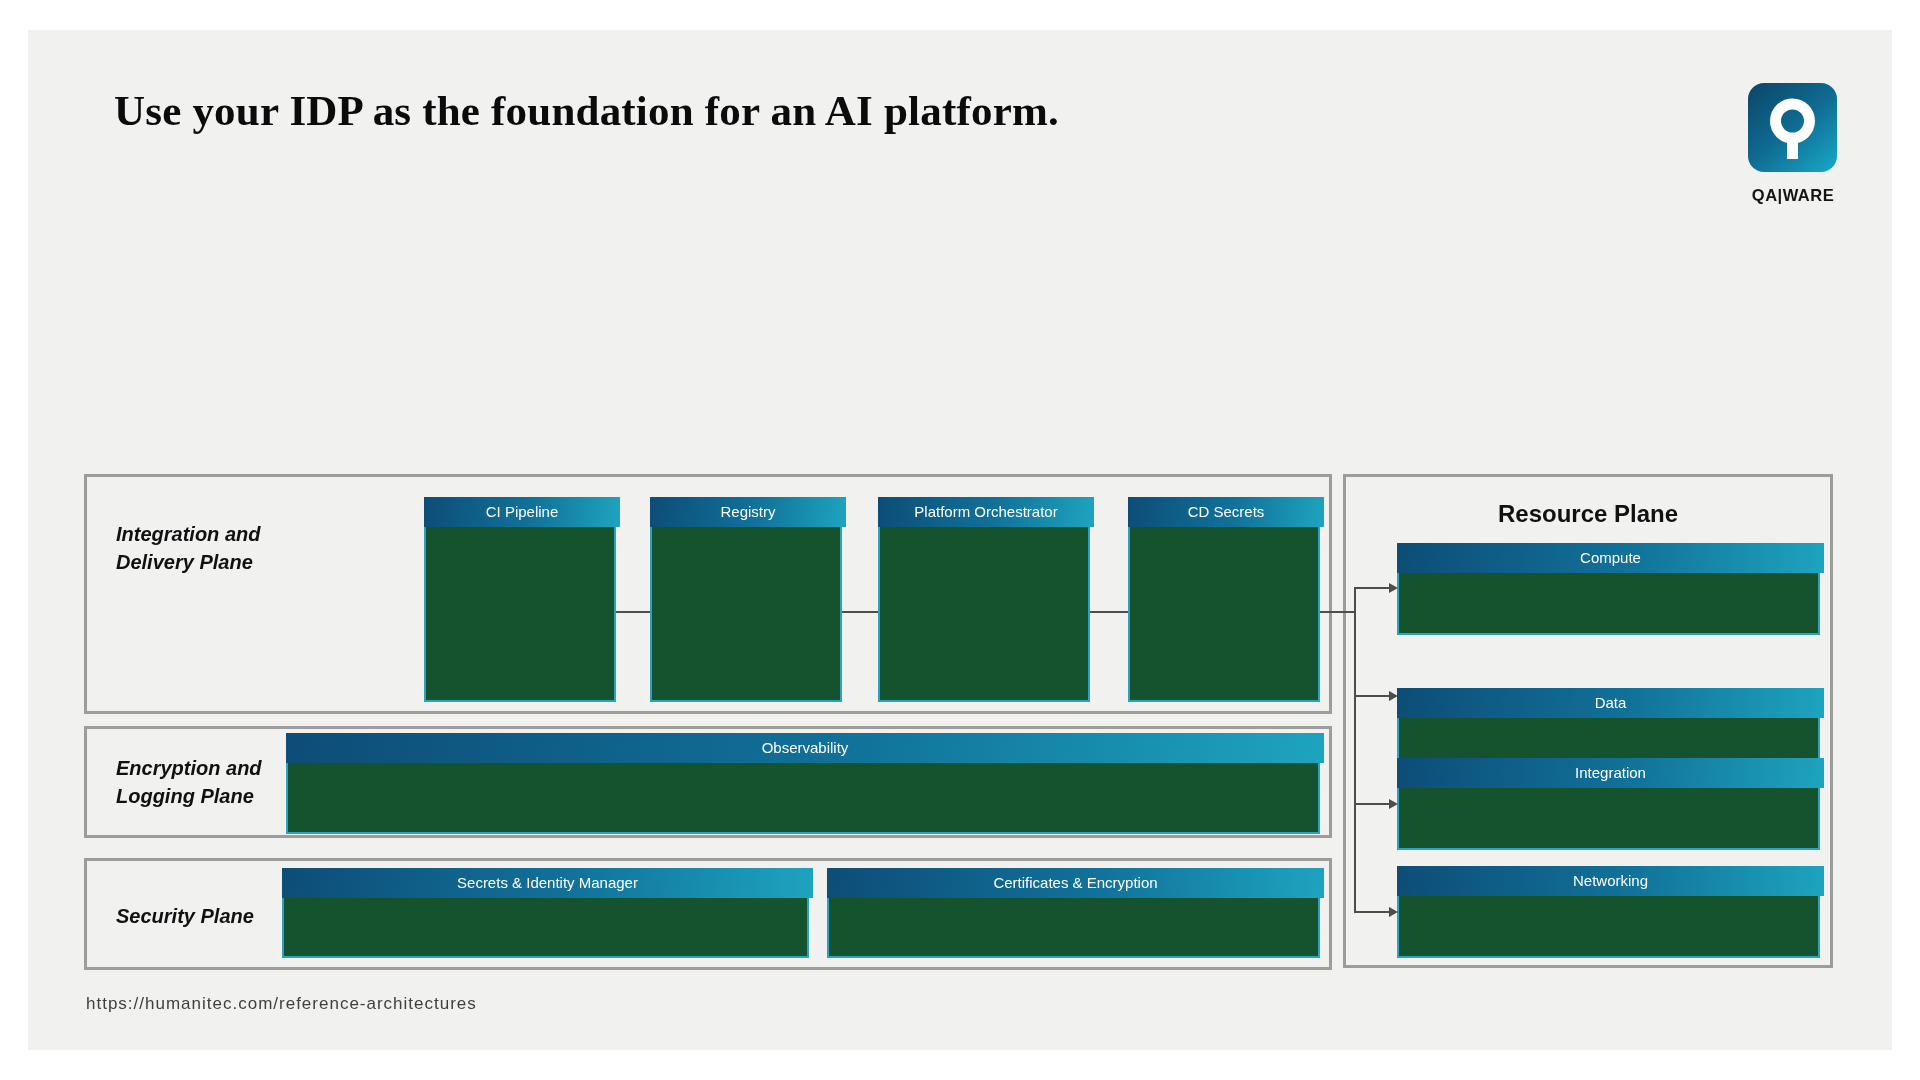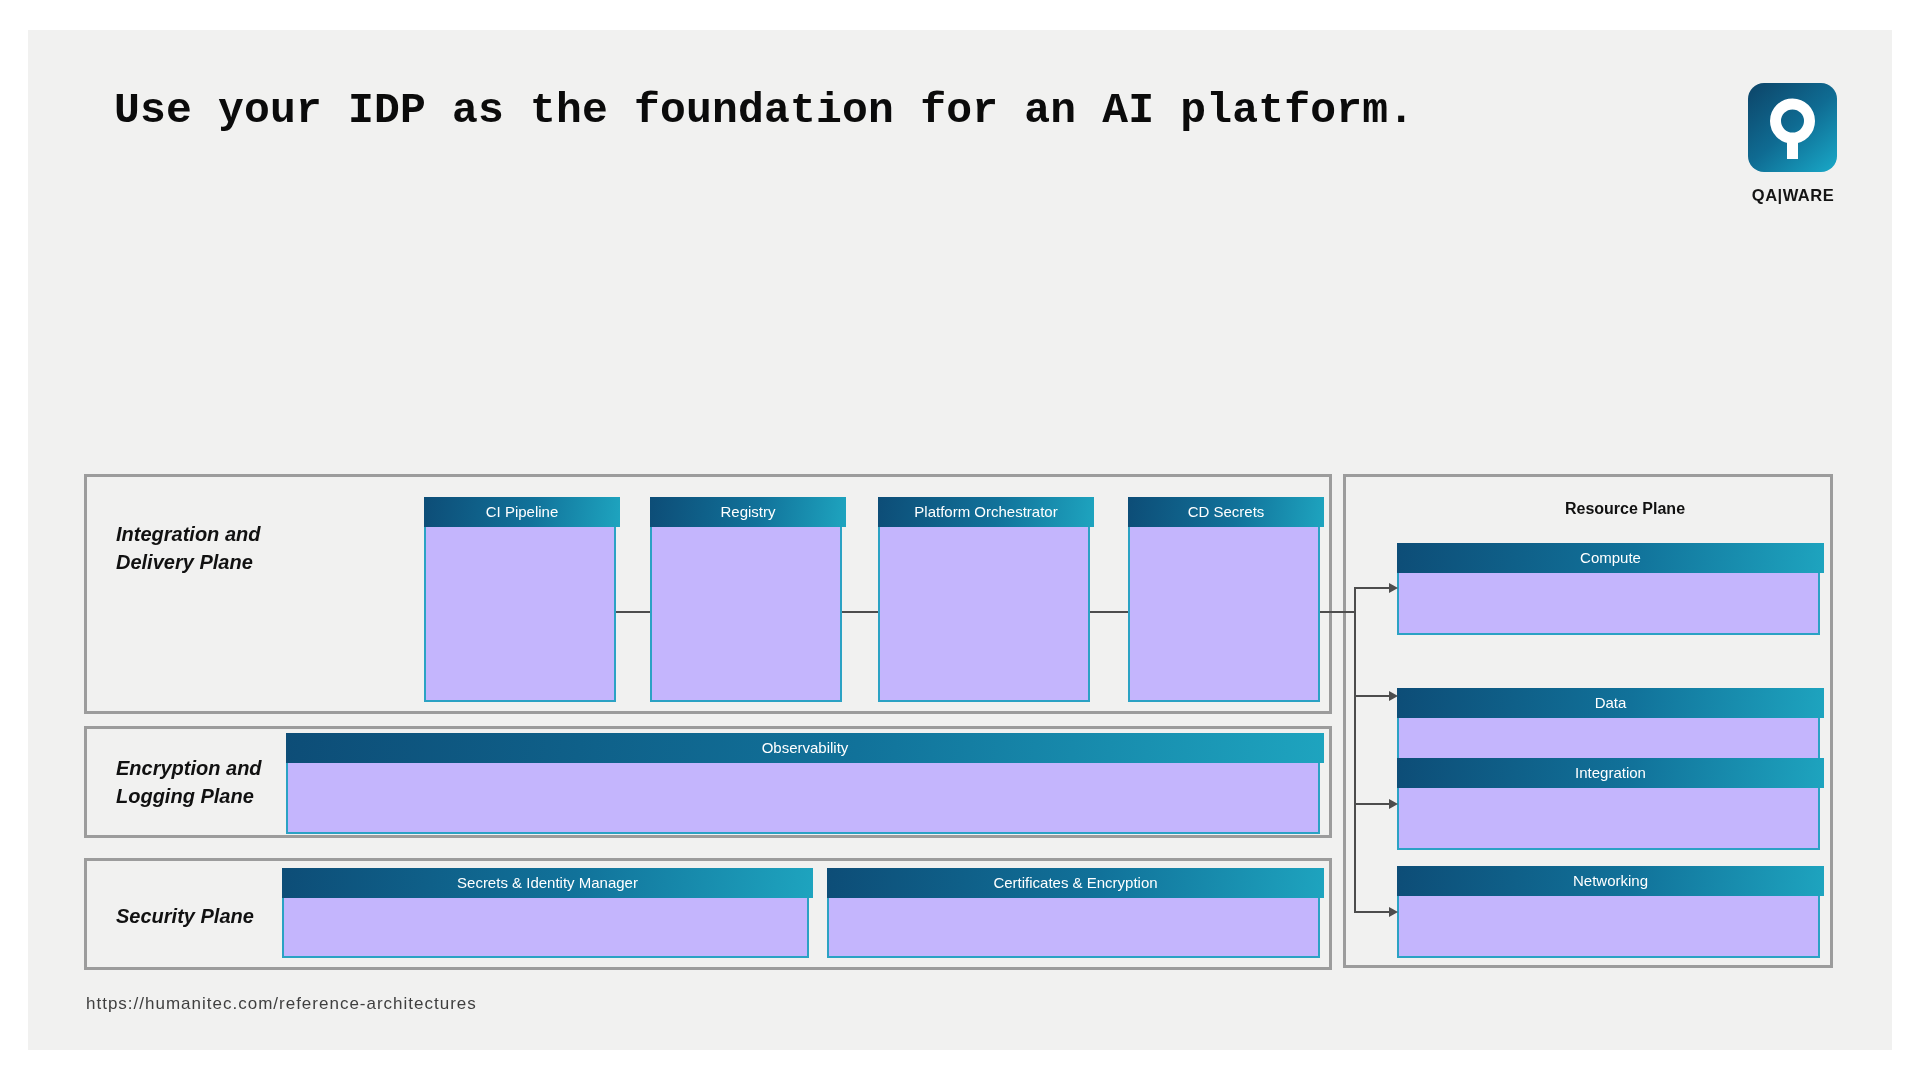--- a/index.html
+++ b/index.html
@@ -7,21 +7,21 @@
     width:1920px; height:1080px; position:relative;
     background:#ffffff; overflow:hidden;
     font-family:"Liberation Sans", sans-serif;
   }
   .slide {
     position:absolute; left:28px; top:30px; width:1864px; height:1020px;
     background:#f1f1f0;
   }
   .page-title {
     position:absolute; left:86px; top:56px; width:1420px;
-    font-family:Liberation Mono, monospace;
+    font-family:Liberation Serif, serif;
     font-size:43px; font-weight:bold; color:#0b0b0b; letter-spacing:0.2px;
   }
   .footer-url {
     position:absolute; left:86px; top:994px;
     font-size:17px; color:#3f3f3f; letter-spacing:1px;text-align:right;
   }
   
   .logo-badge {
     position:absolute; left:1748px; top:83px; width:89px; height:89px;
     border-radius:16px;
@@ -35,27 +35,27 @@
   
   .plane {
     position:absolute; box-sizing:border-box;
     border:3px solid #9c9c9c; background:#f1f1f0; z-index:1;
   }
   .plane-label {
     position:absolute; z-index:2; font-size:20px; font-weight:bold;
     color:#111; line-height:1.4;font-style:italic;
   }
   .plane-title {
-    position:absolute; z-index:2; font-size:16px; font-weight:bold;
-    color:#111; text-align:center;padding-left:37px;
+    position:absolute; z-index:2; font-size:24px; font-weight:bold;
+    color:#111; text-align:center;
   }
   
   .box {
     position:absolute; box-sizing:border-box; z-index:2;
-    background:#c4b5fd; border:2px solid #2ba2c4;padding-left:14px;
+    background:#14532d; border:2px solid #2ba2c4;padding-left:14px;
   }
   .box-header {
     position:absolute; top:-2px; left:-2px; right:-6px; height:30px;
     background:linear-gradient(97deg,#0d4d77 0%,#11729a 55%,#1ea4bf 100%);
     color:#ffffff; font-size:15px; line-height:30px; text-align:center;
     white-space:nowrap; overflow:hidden;
   }
   
   .conn-h { position:absolute; height:2px; background:#4d4d4d; z-index:5; }
   .conn-v { position:absolute; width:2px;  background:#4d4d4d; z-index:5; }

